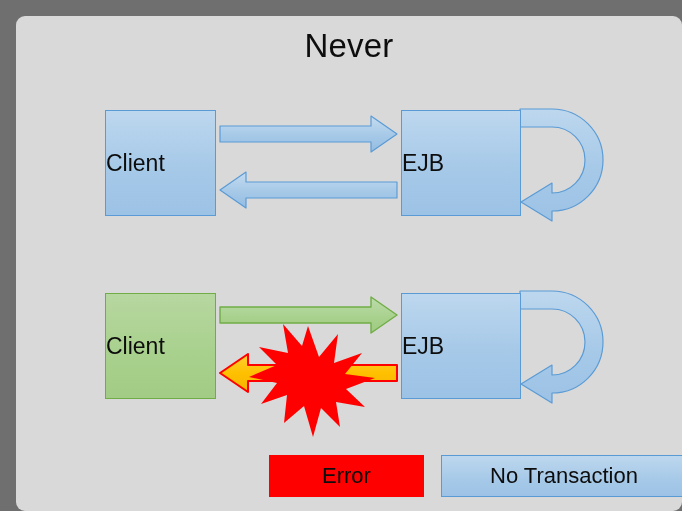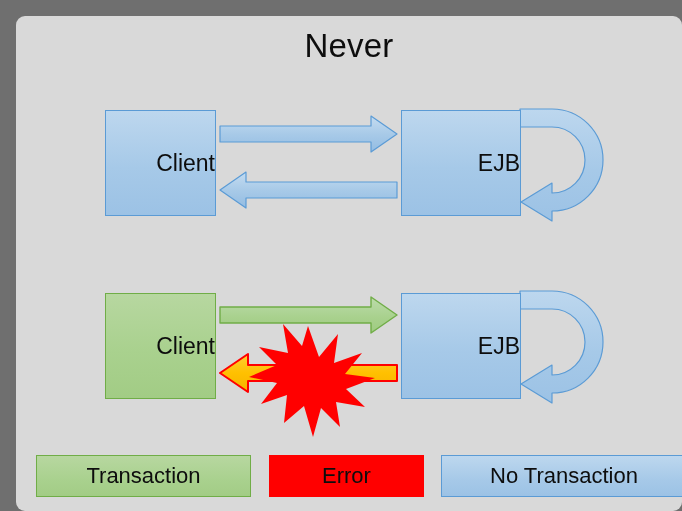--- a/index.html
+++ b/index.html
@@ -41,21 +41,21 @@
     letter-spacing: 0.2px;
     white-space: nowrap;
   }
 
   
   .node {
     position: absolute;
     box-sizing: border-box;
     display: flex;
     align-items: center;
-    justify-content: flex-end;
+    justify-content: flex-start;
     font-size: 23px;
     color: #0d0d0d;
     line-height: 1;
   }
   .node-blue {
     background: linear-gradient(180deg, #bdd7ee 0%, #a6c9e8 55%, #9cc2e5 100%);
     border: 1px solid #5b9bd5;
   }
   .node-green {
     background: linear-gradient(180deg, #b7d7a0 0%, #a9d18e 55%, #a2cc85 100%);
@@ -189,23 +189,20 @@
     </div>
 
     <div class="node node-green" style="left:89px; top:277px; width:111px; height:106px;">
       <span>Client</span>
     </div>
 
     <div class="node node-blue" style="left:385px; top:277px; width:120px; height:106px;">
       <span>EJB</span>
     </div>
 
-    <div class="legend-item legend-green" style="left:20px; top:439px; width:215px;">
-      <span>Transaction</span>
-    </div>
 
     <div class="legend-item legend-red" style="left:253px; top:439px; width:155px;">
       <span>Error</span>
     </div>
 
     <div class="legend-item legend-blue" style="left:425px; top:439px; width:246px;">
       <span>No Transaction</span>
     </div>
 
   </div>

